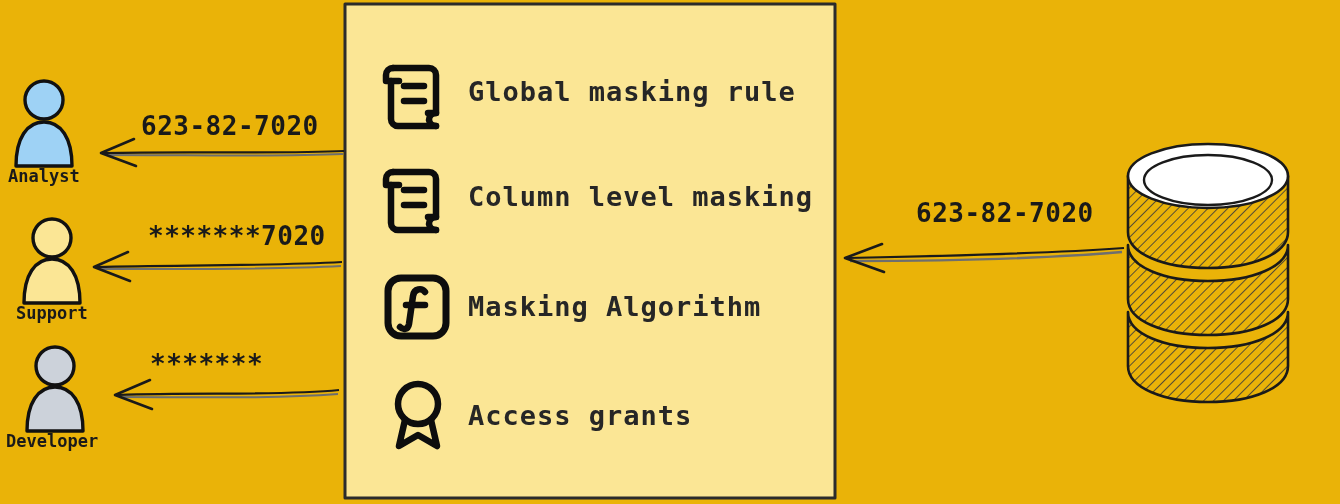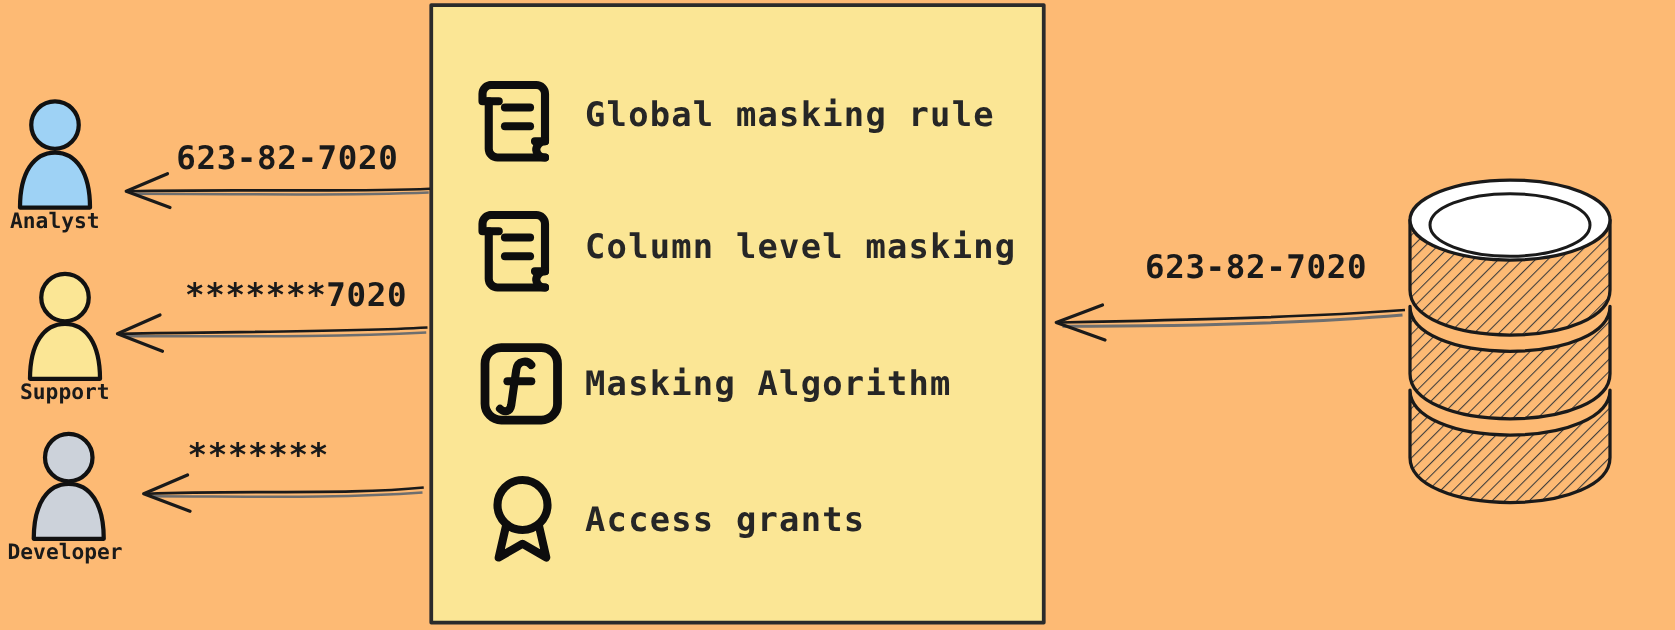--- a/index.html
+++ b/index.html
@@ -7,21 +7,21 @@
     padding: 0;
     background: #ffffff;
   }
   body {
     font-family: "DejaVu Sans Mono", "Liberation Mono", monospace;
   }
   #canvas {
     position: relative;
     width: 1340px;
     height: 504px;
-    background: #fdba74;
+    background: #eab308;
     overflow: hidden;
   }
   #scene {
     position: absolute;
     left: 0;
     top: 0;
     width: 1340px;
     height: 504px;
   }
   .txt {

